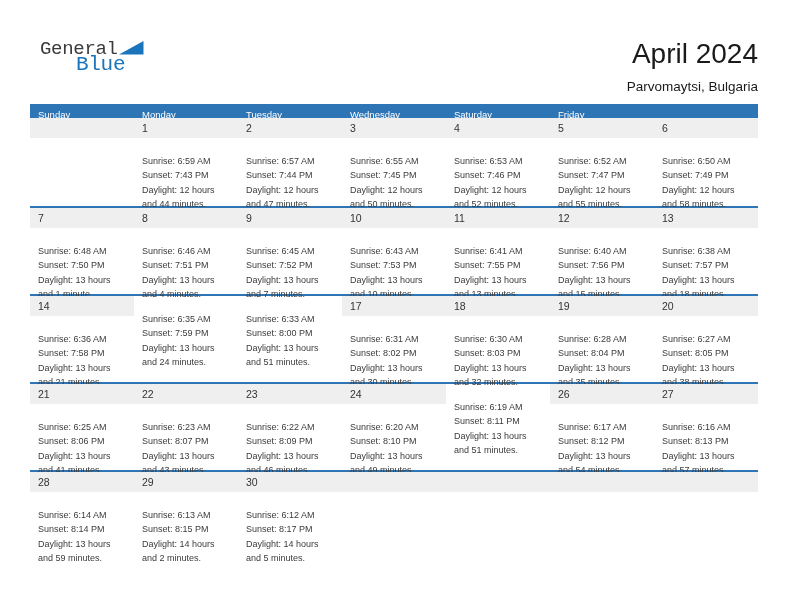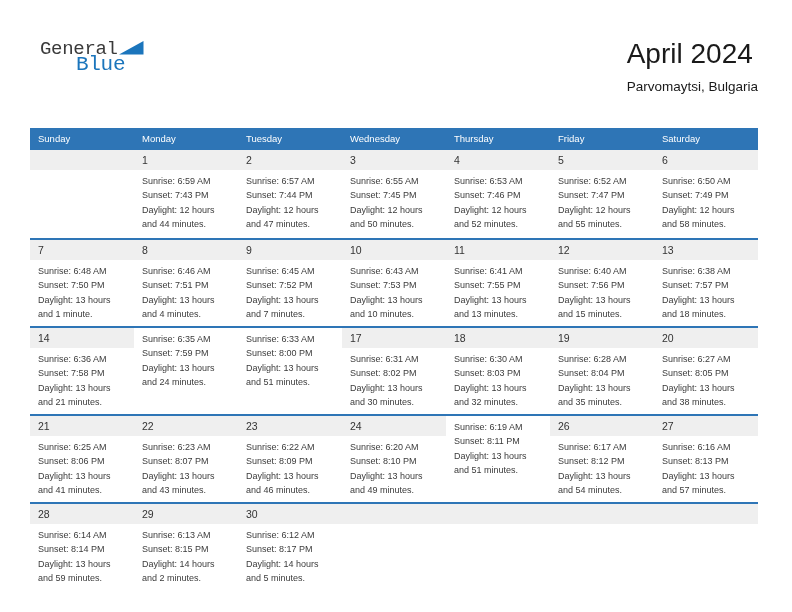--- a/index.html
+++ b/index.html
@@ -18,42 +18,42 @@
     font-size: 19px; color: #3a3a3a; letter-spacing: -0.3px;
     line-height: 19px;
   }
   .logo-triangle { margin-left: 1px; margin-top: 1px; display: block; }
   .logo-blue {
     font-size: 21px; color: #1b75bc; letter-spacing: -0.3px;
     margin-left: 36px; margin-top: -4px; line-height: 19px;
   }
 
   
-  .title-block { position: absolute; top: 38px; right: 34px; text-align: left; }
+  .title-block { position: absolute; top: 38px; right: 34px; text-align: right; }
   .month-title { font-size: 28px; color: #1a1a1a; font-weight: 400; line-height: 32px; }
   .location-subtitle { font-size: 13.5px; color: #1a1a1a; margin-top: 9px; }
 
   
   .calendar { position: absolute; left: 30px; top: 104px; width: 728px; }
 
-  .dow-row { display: flex; height: 22px; background: #2e75b6; margin-top: 24px; }
+  .dow-row { display: flex; height: 14px; background: #2e75b6; }
   .dow-cell {
     width: 104px; color: #ffffff; font-size: 9.5px;
     line-height: 22px; padding-left: 8px;
   }
 
   .week-row { display: flex; height: 88px; border-top: 2px solid #2e75b6; }
   .week-row.first { border-top: none; }
 
   .day-cell { width: 104px; }
   .date-band {
     height: 20px; background: #efefef; padding-left: 8px;
     font-size: 10.5px; color: #333333; line-height: 21px;
   }
-  .cell-lines { padding: 4px 2px 0 8px; }
+  .cell-lines { padding: 16px 2px 0 8px; }
   .cell-line {
     font-size: 9px; line-height: 14.4px; color: #3b3b3b; white-space: nowrap;
   }
 </style>
 </head>
 <body>
 
 <div class="logo">
   <div class="logo-row">
     <span class="logo-general">General</span>
@@ -68,23 +68,22 @@
   <div class="month-title">April 2024</div>
   <div class="location-subtitle">Parvomaytsi, Bulgaria</div>
 </div>
 
 <div class="calendar">
   <div class="dow-row">
     <div class="dow-cell">Sunday</div>
     <div class="dow-cell">Monday</div>
     <div class="dow-cell">Tuesday</div>
     <div class="dow-cell">Wednesday</div>
-    <div class="dow-cell">Thursday</div>
+    <div class="dow-cell">Saturday</div>
     <div class="dow-cell">Friday</div>
-    <div class="dow-cell">Saturday</div>
   </div>
   <div id="calendar-weeks">
       <div class="week-row first">
         <div class="day-cell">
           <div class="date-band"></div>
           <div class="cell-lines"></div>
         </div>
         <div class="day-cell">
           <div class="date-band">1</div>
           <div class="cell-lines">

